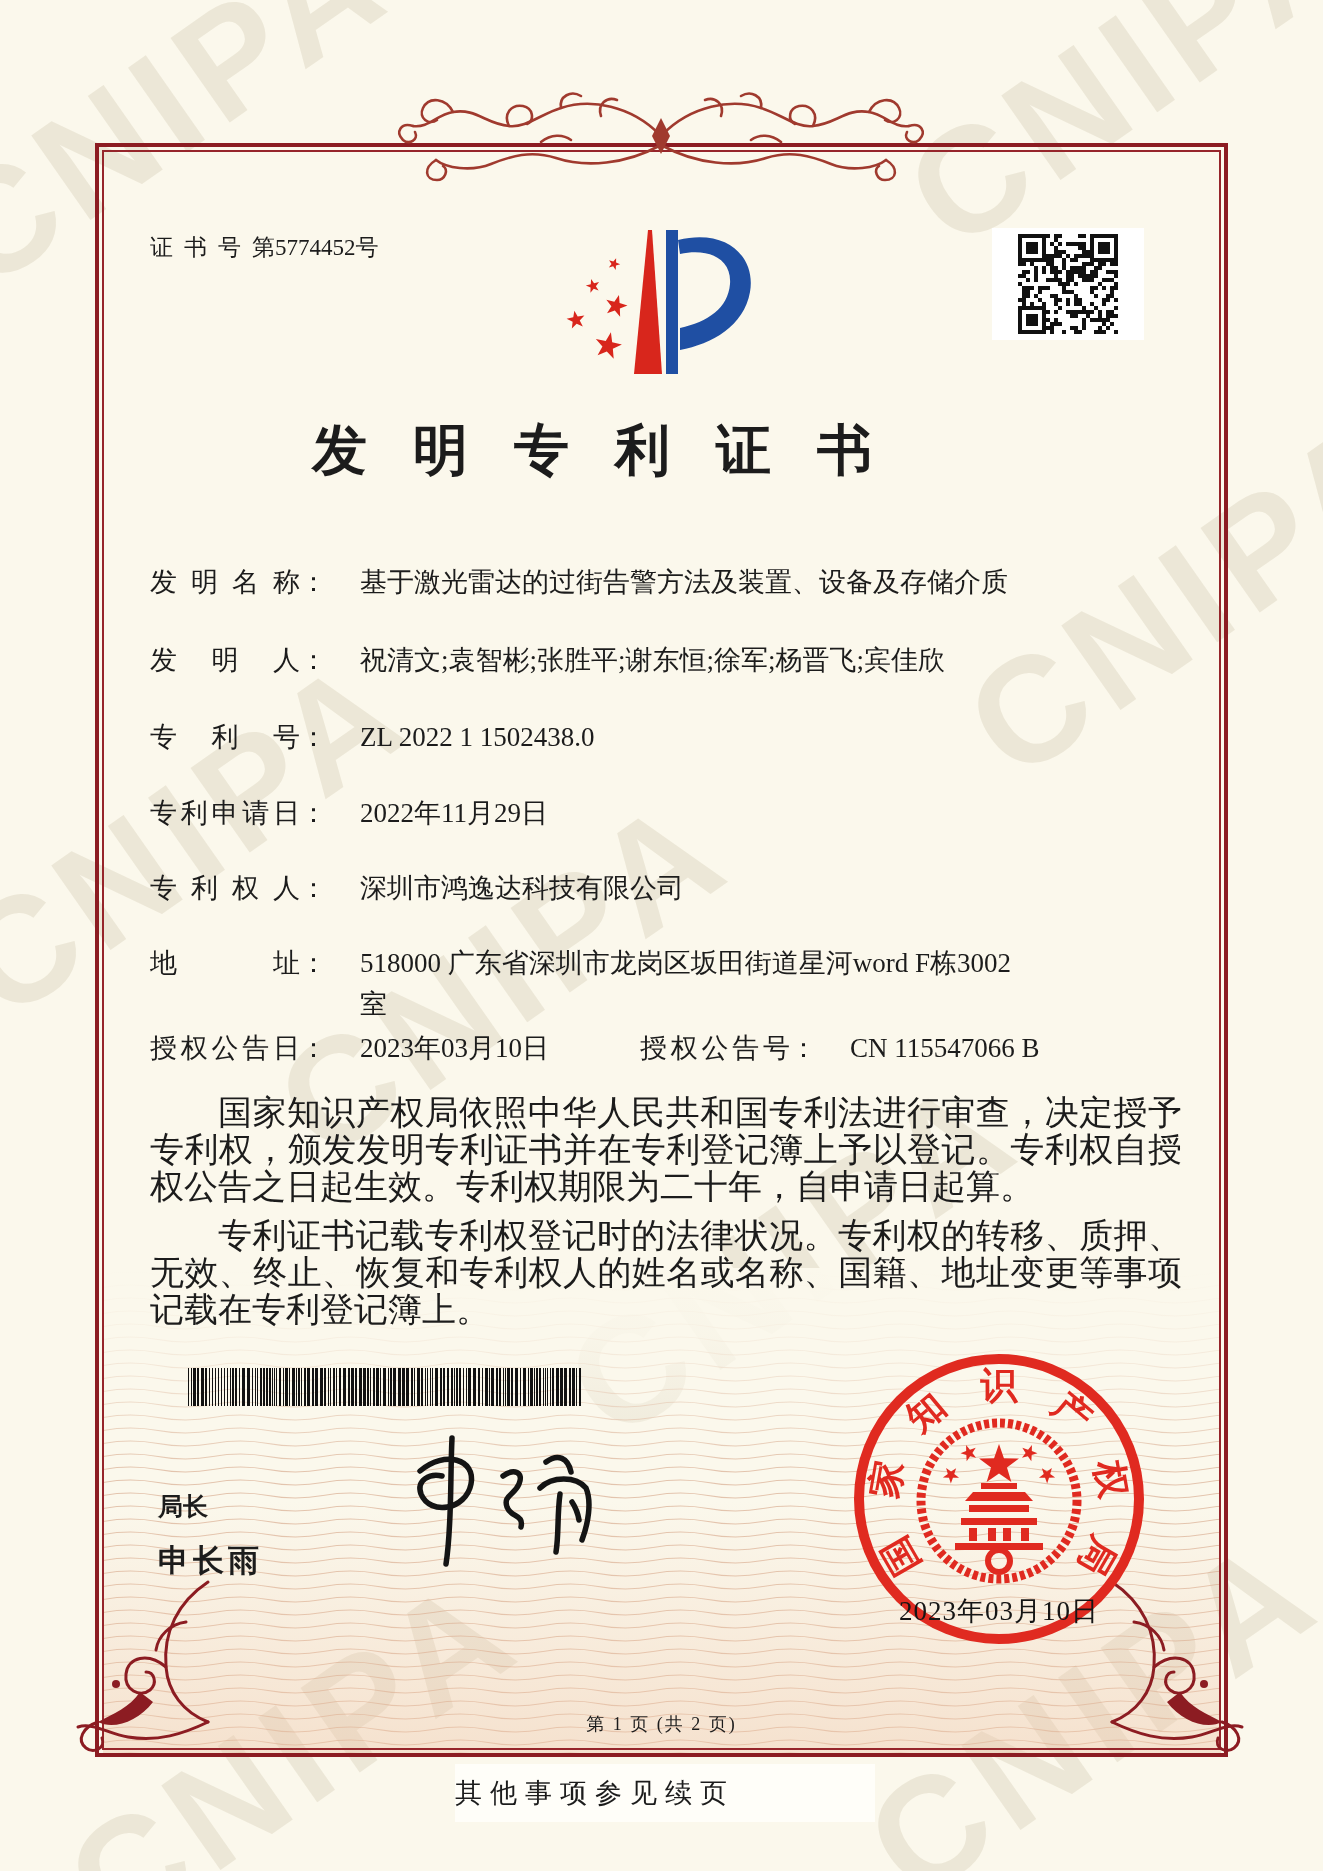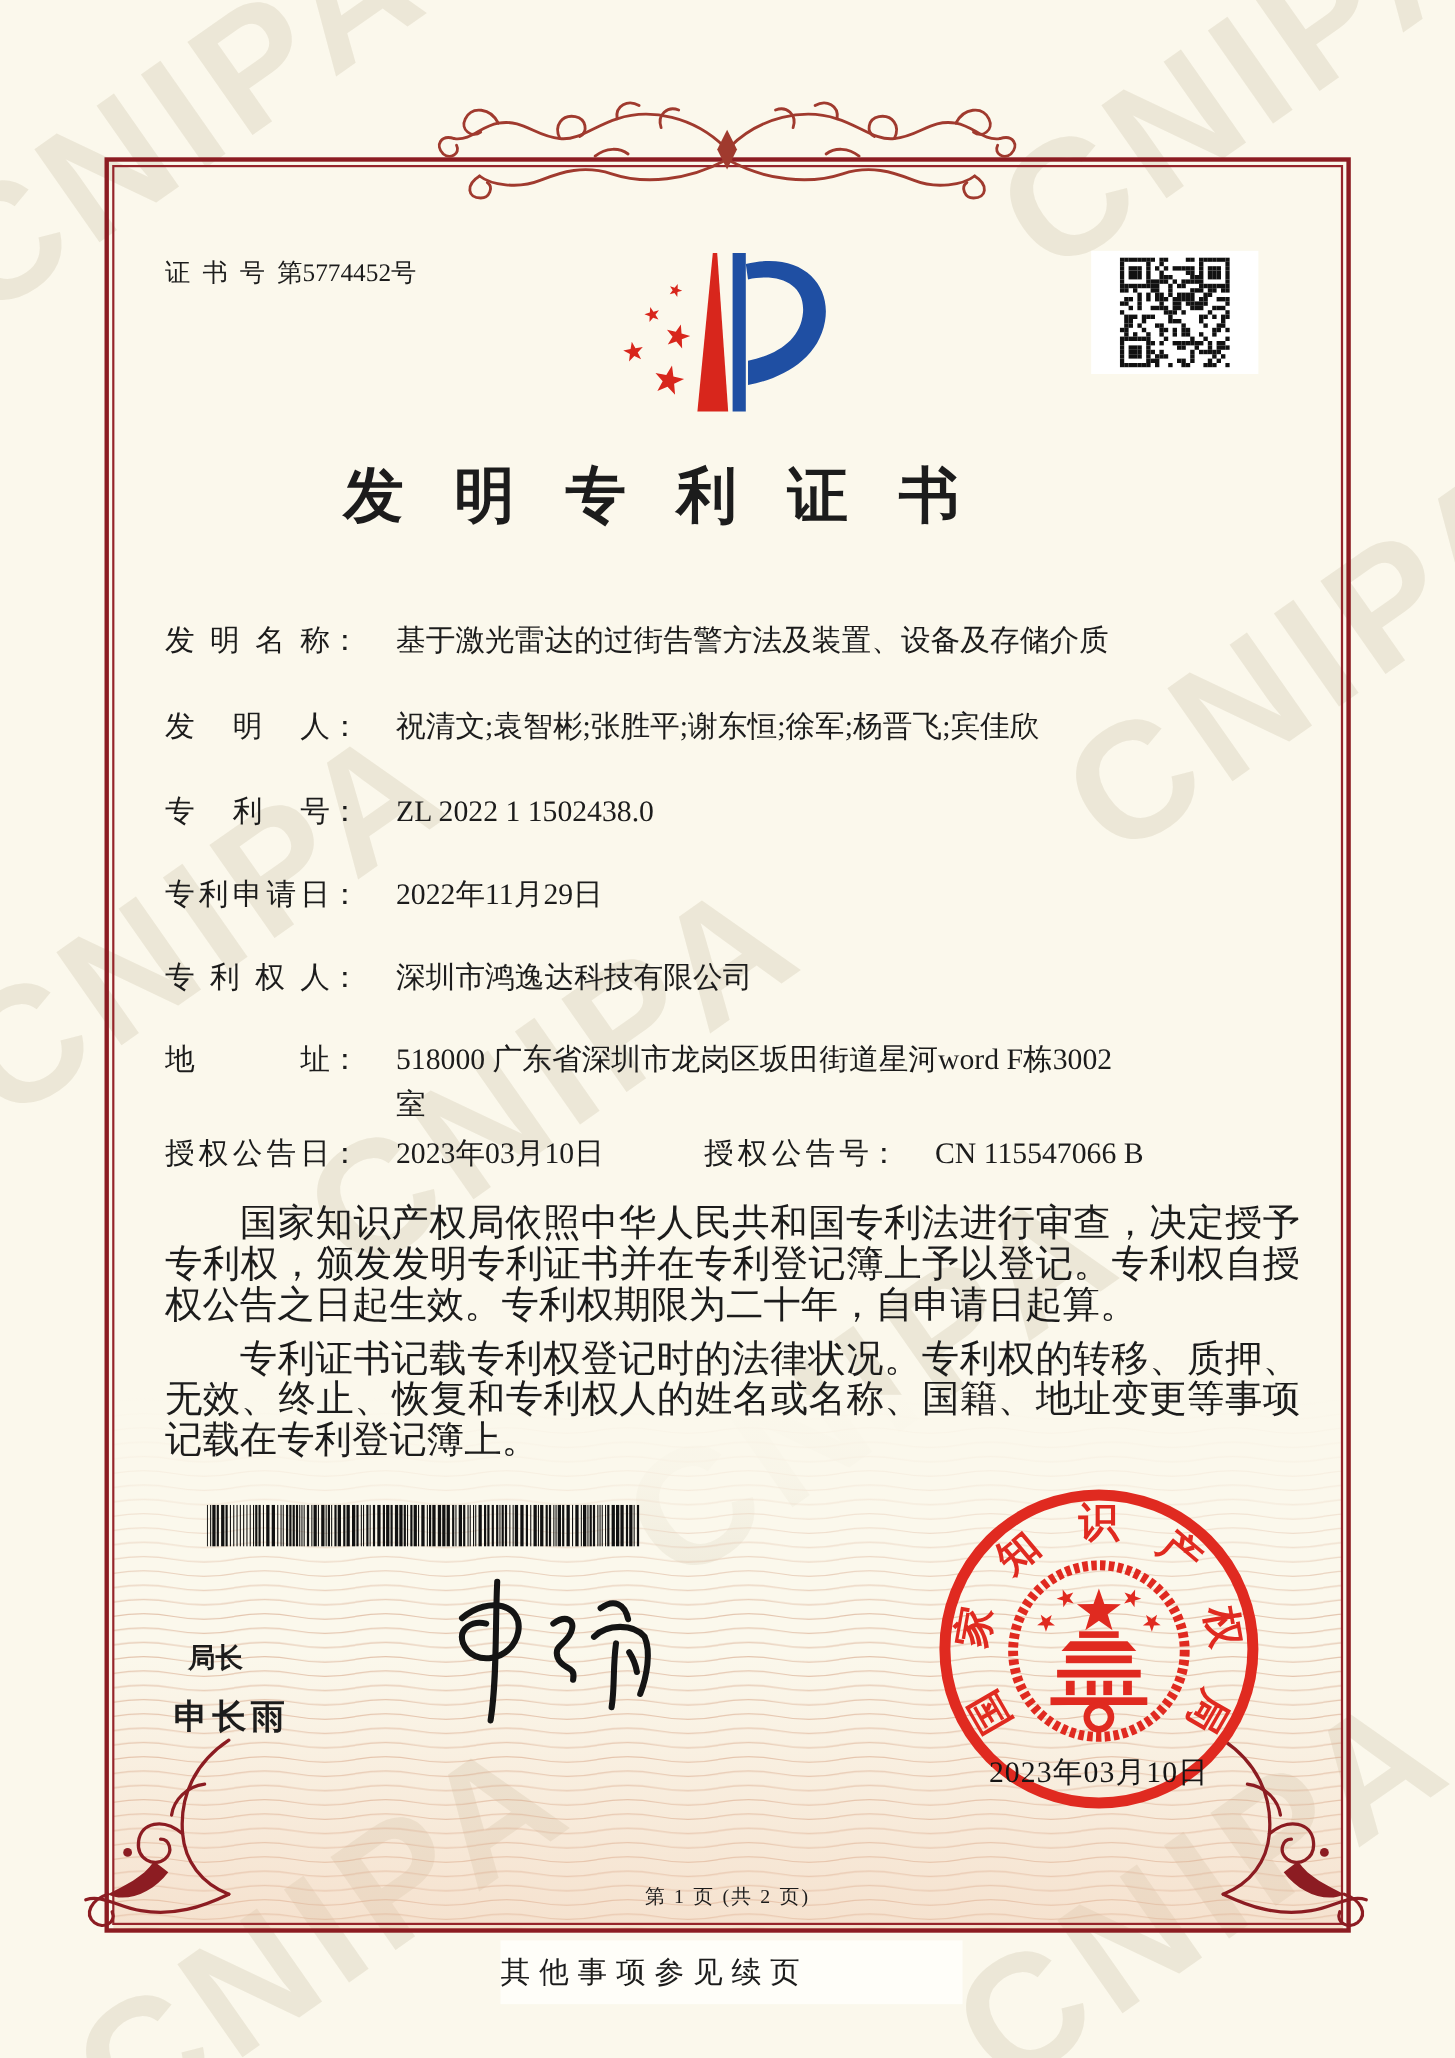--- a/index.html
+++ b/index.html
@@ -33,21 +33,21 @@
   .flabel{display:inline-block;width:150px;text-align:justify;text-align-last:justify;vertical-align:top;}
   .fcolon{display:inline-block;width:28px;vertical-align:top;}
   .fvalue{display:inline-block;max-width:740px;vertical-align:top;margin-left:32px;}
   .fvalue-narrow{max-width:664px;}
   .paras{position:absolute;left:150px;top:1094px;width:1032px;font-size:34px;line-height:37px;
          text-align:justify;z-index:3;}
   .paras p{margin:0 0 12px 0;text-indent:2em;}
   
   .barcode{position:absolute;left:188px;top:1368px;z-index:3;}
   .director-label{position:absolute;left:158px;top:1490px;font-family:"Liberation Sans","DejaVu Sans",sans-serif;
-         font-weight:700;font-size:25px;z-index:3;margin-left:13px;}
+         font-weight:700;font-size:25px;z-index:3;}
   .director-name{position:absolute;left:158px;top:1540px;font-family:"Liberation Sans","DejaVu Sans",sans-serif;
          font-weight:700;font-size:31px;letter-spacing:4px;z-index:3;}
   .signature{position:absolute;left:400px;top:1426px;z-index:4;}
   .seal{position:absolute;left:849px;top:1349px;width:300px;height:300px;z-index:5;}
   .seal text{font-family:"Liberation Serif","DejaVu Serif",serif;}
   
   .page-info{position:absolute;left:95px;top:1712px;width:1133px;text-align:center;font-size:18px;
          letter-spacing:2px;z-index:3;}
   .note-box{position:absolute;left:455px;top:1764px;width:420px;height:58px;background:#fffef9;
          text-align:left;line-height:58px;font-size:27px;letter-spacing:8px;z-index:3;}

